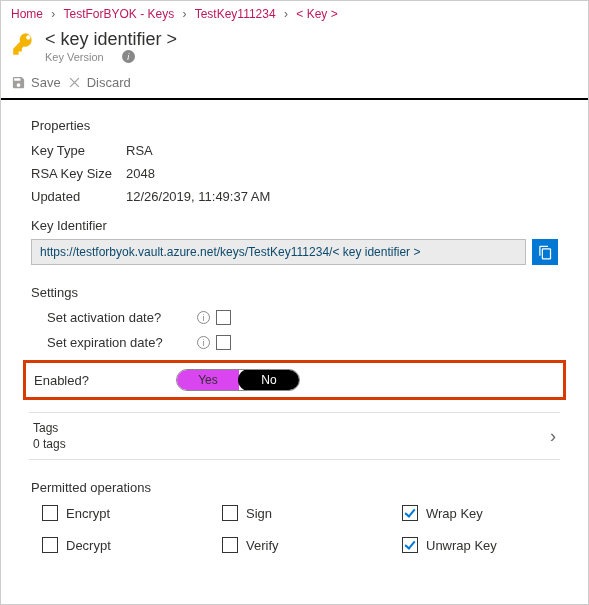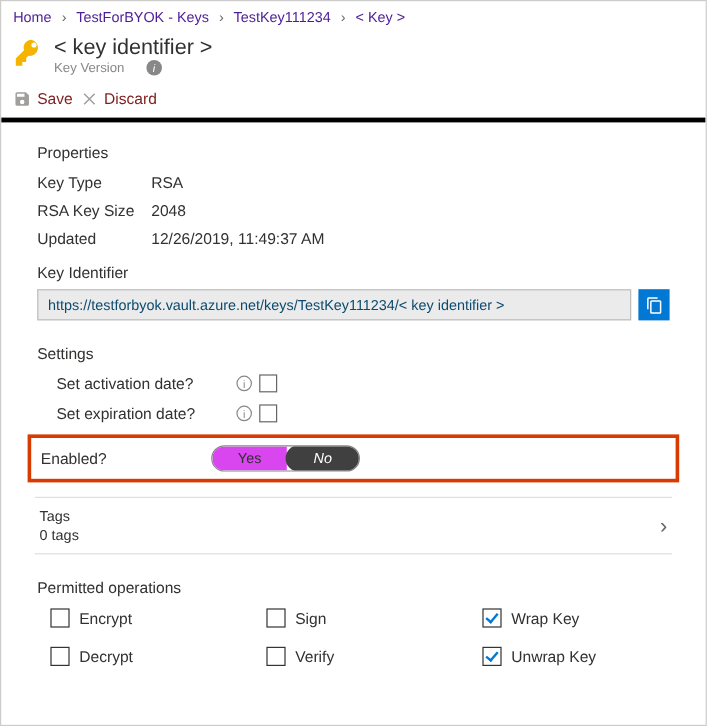--- a/index.html
+++ b/index.html
@@ -6,21 +6,21 @@
   body {
     font-family: "Segoe UI", Arial, sans-serif;
     font-size: 13px;
     color: #323130;
     background: #ffffff;
     width: 589px;
     height: 605px;
     border: 1px solid #cccccc;
     overflow: hidden;
   }
-  a { color: #4c1d95; text-decoration: none; }
+  a { color: #be185d; text-decoration: none; }
 
   
   .breadcrumb {
     padding: 6px 10px 4px 10px;
     font-size: 12px;
     color: #0078d4;
   }
   .breadcrumb .sep { color: #666; margin: 0 5px; }
 
   
@@ -49,22 +49,22 @@
     display: inline-flex; align-items: center; justify-content: center;
     width: 13px; height: 13px; border-radius: 50%;
     background: #888; color: #fff; font-size: 9px; font-style: italic;
   }
 
   
   .toolbar {
     display: flex;
     gap: 6px;
     padding: 8px 10px 8px 10px;
-    border-bottom: 4px solid #000000;
-    color: #7f1d1d;
+    border-bottom: 2px solid #000000;
+    color: #737373;
   }
   .tool-btn { display: inline-flex; align-items: center; gap: 5px; cursor: default; }
   .tool-btn svg { width: 15px; height: 15px; }
 
   
   .content { padding: 18px 30px 10px 30px; }
   .section-h { font-size: 13px; font-weight: 400; color: #323130; margin-bottom: 10px; }
 
   .prop-row { display: flex; margin: 8px 0; font-size: 13px; }
   .prop-key { width: 95px; color: #323130; }
@@ -106,21 +106,21 @@
   }
   .enabled-label { width: 142px; }
   .toggle {
     display: flex; width: 124px; height: 22px;
     border: 1px solid #888; border-radius: 12px;
     overflow: hidden; font-size: 12px;
     cursor: pointer;
   }
   .toggle > div { flex: 1; display: flex; align-items: center; justify-content: center; }
   .toggle .yes { background: #d946ef; color: #323130; }
-  .toggle .no  { background: #404040; color: #fff; border-radius: 12px; margin: -1px; font-style: italic; }
+  .toggle .no  { background: #000000; color: #fff; border-radius: 12px; margin: -1px; }
 
   .tags-row {
     display: flex; justify-content: space-between; align-items: center;
     border-top: 1px solid #e1dfdd;
     border-bottom: 1px solid #e1dfdd;
     padding: 8px 4px 8px 4px;
     margin: 10px -2px 0 -2px;
     cursor: pointer;
   }
   .tags-left { display: flex; flex-direction: column; gap: 2px; font-size: 12px; }

